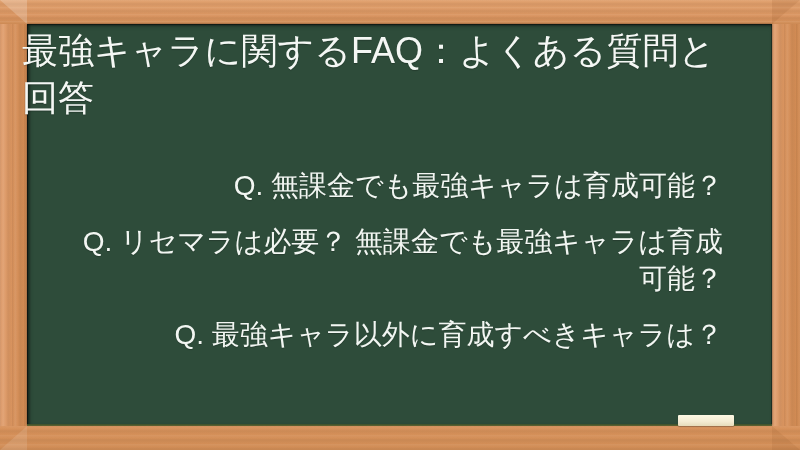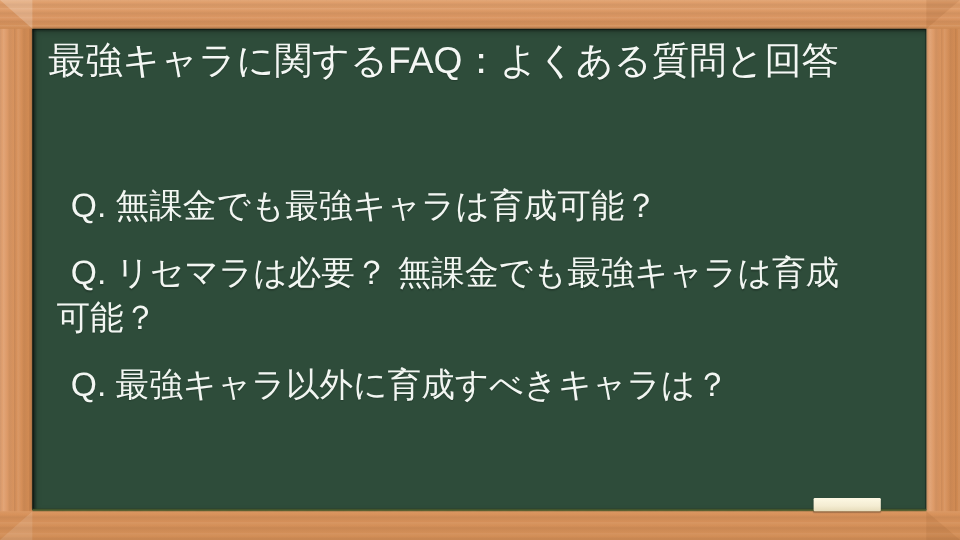--- a/index.html
+++ b/index.html
@@ -94,36 +94,37 @@
   }
   .board-shadow-top {
     position: absolute;
     left: 0; right: 0; top: 0; height: 3px;
     background: linear-gradient(180deg, rgba(0,0,0,0.35), rgba(0,0,0,0));
   }
 
   
   .board-title {
     position: absolute;
-    left: 40px;
+    left: 22px;
     top: 27px;
     width: 706px;
     color: #f4f7f4;
-    font-size: 31px;
+    font-size: 36px;
     line-height: 47px;
     font-weight: 400;
     letter-spacing: 0px;
     white-space: pre-wrap;
     text-shadow: 0 1px 1px rgba(0,0,0,0.22);
   }
   .faq-list {
     position: absolute;
     left: 47px;
-    top: 153px;
+    top: 167px;
     width: 676px;
+    text-align: right;
   }
   .faq-item {
     color: #f2f6f2;
     font-size: 28px;
     line-height: 37px;
     font-weight: 400;
     margin-bottom: 19px;
     text-indent: 12px;
     text-shadow: 0 1px 1px rgba(0,0,0,0.20);
   }

